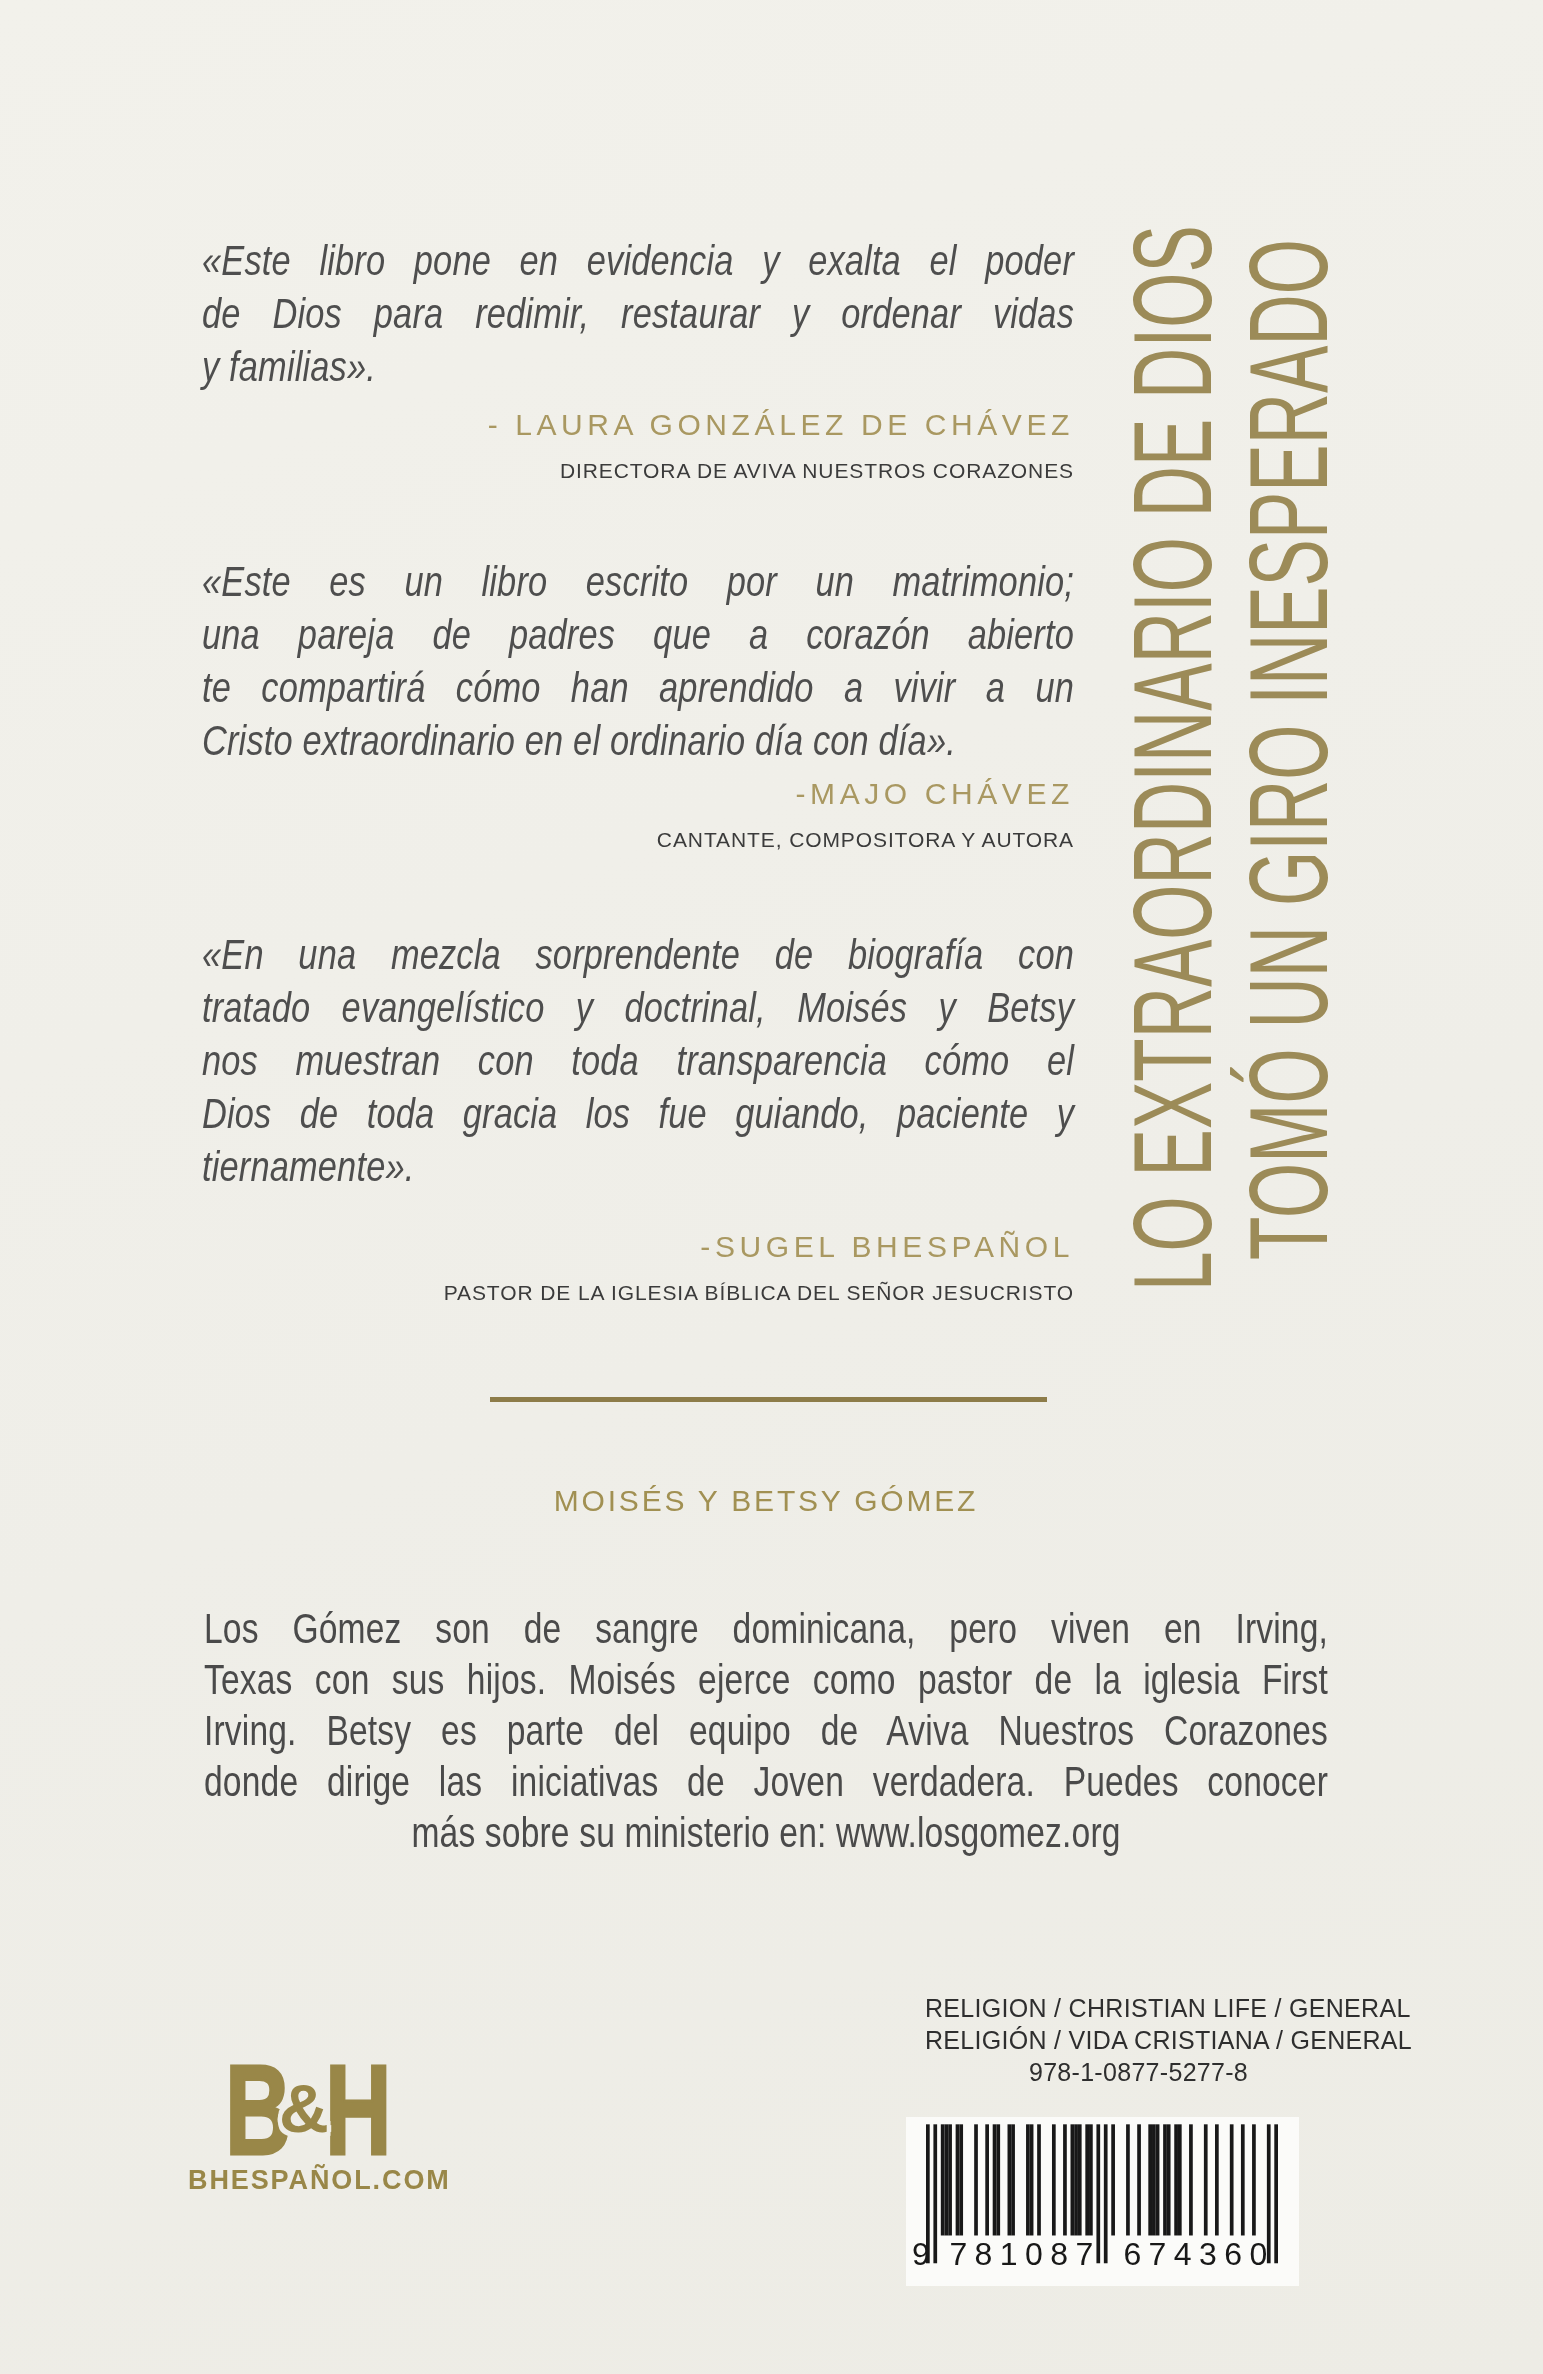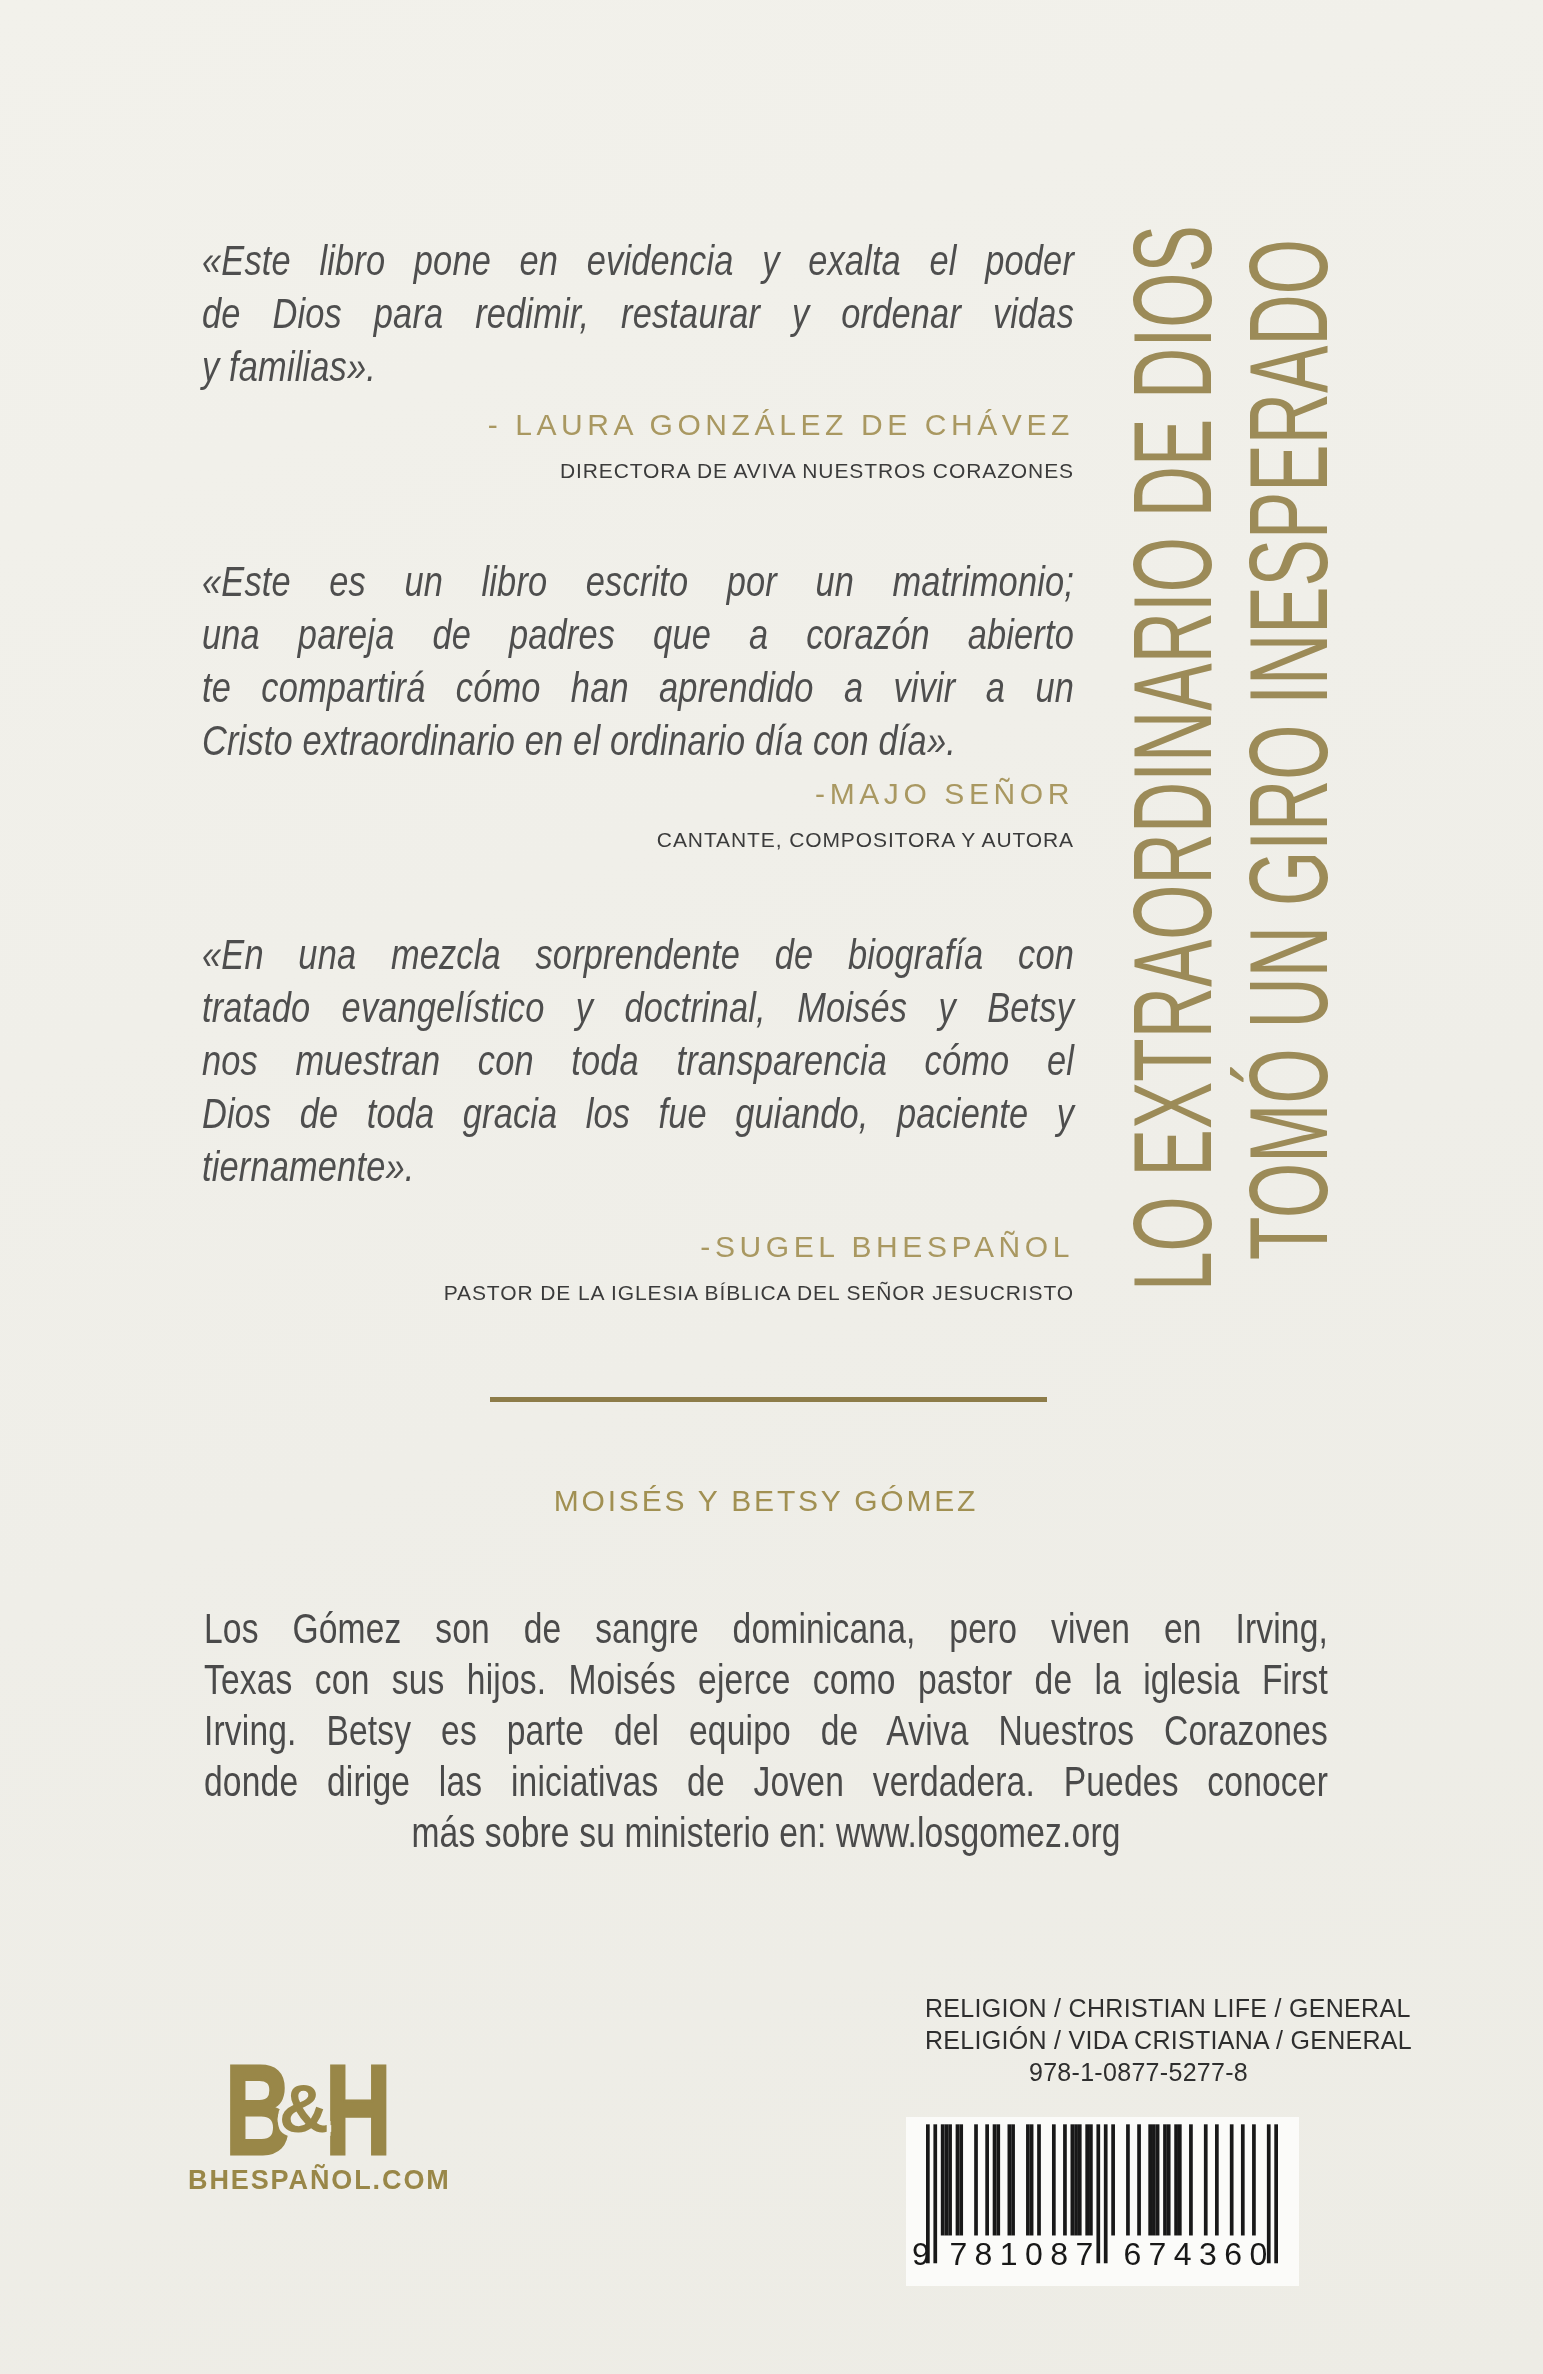--- a/index.html
+++ b/index.html
@@ -98,21 +98,21 @@
     <div class="attrib-role">DIRECTORA DE AVIVA NUESTROS CORAZONES</div>
   </div>
 
   <div class="quote-block" style="top:555px">
       <div class="jline">«Este es un libro escrito por un matrimonio;</div>
       <div class="jline">una pareja de padres que a corazón abierto</div>
       <div class="jline">te compartirá cómo han aprendido a vivir a un</div>
       <div class="jline last">Cristo extraordinario en el ordinario día con día».</div>
     </div>
   <div class="attrib" style="left:425px;top:777px">
-    <div class="attrib-name">-MAJO SEÑOR</div>
+    <div class="attrib-name">-MAJO CHÁVEZ</div>
     <div class="attrib-role">CANTANTE, COMPOSITORA Y AUTORA</div>
   </div>
 
   <div class="quote-block" style="top:928px">
       <div class="jline">«En una mezcla sorprendente de biografía con</div>
       <div class="jline">tratado evangelístico y doctrinal, Moisés y Betsy</div>
       <div class="jline">nos muestran con toda transparencia cómo el</div>
       <div class="jline">Dios de toda gracia los fue guiando, paciente y</div>
       <div class="jline last">tiernamente».</div>
     </div>

